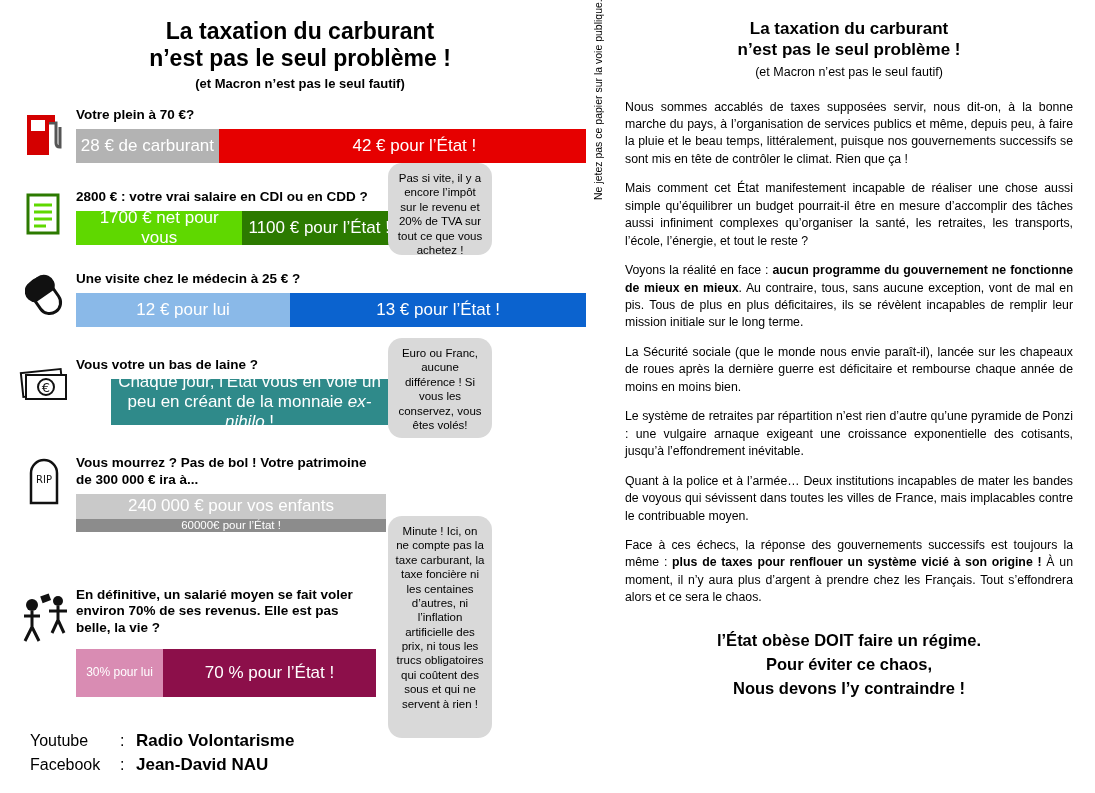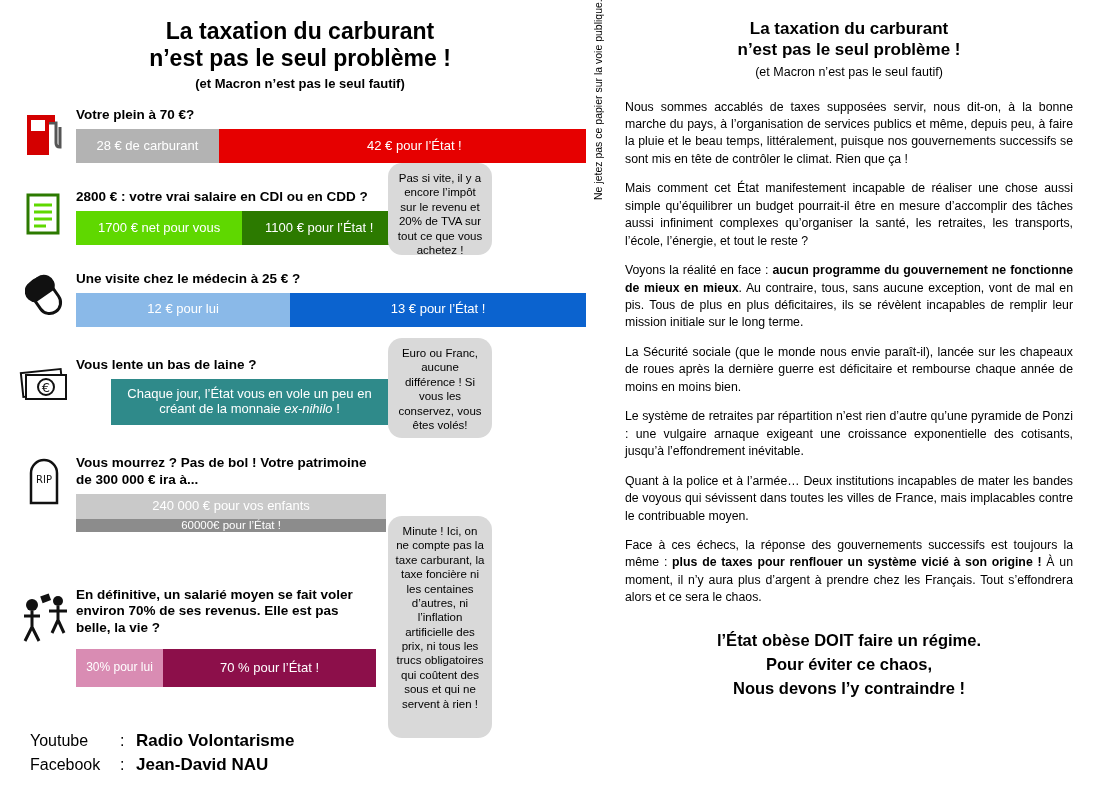--- a/index.html
+++ b/index.html
@@ -35,21 +35,21 @@
     padding-top: 2px;
   }
   .body-cell { flex: 1 1 auto; }
   .qtext {
     font-size: 13.5px; font-weight: bold; line-height: 1.25;
     margin-bottom: 5px;
   }
   .bar { display: flex; height: 34px; width: 100%; }
   .bar .seg {
     display: flex; align-items: center; justify-content: center;
-    text-align: center; font-size: 13px; line-height: 1.15;
+    text-align: center; font-size: 17px; line-height: 1.15;
     color: #fff; padding: 0 4px;
   }
 
   
   .seg-grey  { background: #b3b3b3; color: #000; }
   .seg-red   { background: #e60000; }
   .seg-green-l { background: #5fd800; color: #000; }
   .seg-green-d { background: #2c7a00; }
   .seg-blue-l  { background: #8ab9e8; color: #000; }
   .seg-blue-d  { background: #0b63cf; }
@@ -188,21 +188,21 @@
       <div class="blockrow">
         <div class="icon-cell">
           <svg width="52" height="46" viewBox="0 0 52 46">
             <rect x="3" y="12" width="40" height="24" fill="#ffffff" stroke="#111" stroke-width="2" transform="rotate(-6 23 24)"></rect>
             <rect x="7" y="16" width="40" height="24" fill="#ffffff" stroke="#111" stroke-width="2"></rect>
             <circle cx="27" cy="28" r="8" fill="none" stroke="#111" stroke-width="2"></circle>
             <text x="27" y="33" font-size="13" text-anchor="middle" fill="#111" font-family="DejaVu Sans">€</text>
           </svg>
         </div>
         <div class="body-cell" style="max-width:312px;">
-          <div class="qtext">Vous lente un bas de laine ?</div>
+          <div class="qtext">Vous votre un bas de laine ?</div>
           <div class="bar" style="height:46px;padding-left:35px;">
             <div class="seg seg-teal" style="flex:1 1 100%;">
               <span>Chaque jour, l’État vous en vole un peu en créant de la monnaie <i>ex-nihilo</i> !</span>
             </div>
           </div>
         </div>
       </div>
     </div>
 
     <div class="block" style="margin-top:30px;">
@@ -229,21 +229,21 @@
           <svg width="58" height="58" viewBox="0 0 58 58">
             <circle cx="16" cy="16" r="6" fill="#111"></circle>
             <path d="M16 22 L16 38 M16 38 L9 52 M16 38 L23 52 M8 27 L24 27" stroke="#111" stroke-width="3" fill="none"></path>
             <circle cx="42" cy="12" r="5" fill="#111"></circle>
             <path d="M42 17 L42 31 M42 31 L36 44 M42 31 L48 44 M33 22 L51 22" stroke="#111" stroke-width="3" fill="none"></path>
             <rect x="25" y="6" width="9" height="7" fill="#111" transform="rotate(-20 29 9)"></rect>
           </svg>
         </div>
         <div class="body-cell" style="max-width:300px;">
           <div class="qtext">En définitive, un salarié moyen se fait voler environ 70% de ses revenus. Elle est pas belle, la vie ?</div>
-          <div class="bar" style="height:38px; margin-top:12px;">
+          <div class="bar" style="height:48px; margin-top:12px;">
             <div class="seg seg-pink" style="flex:0 0 29%; font-size:12px;">30% pour lui</div>
             <div class="seg seg-maroon" style="flex:0 0 71%;">70 % pour l’État !</div>
           </div>
         </div>
       </div>
     </div>
 
     <div class="footer">
       <div class="frow">
         <div class="flabel">Youtube</div>

